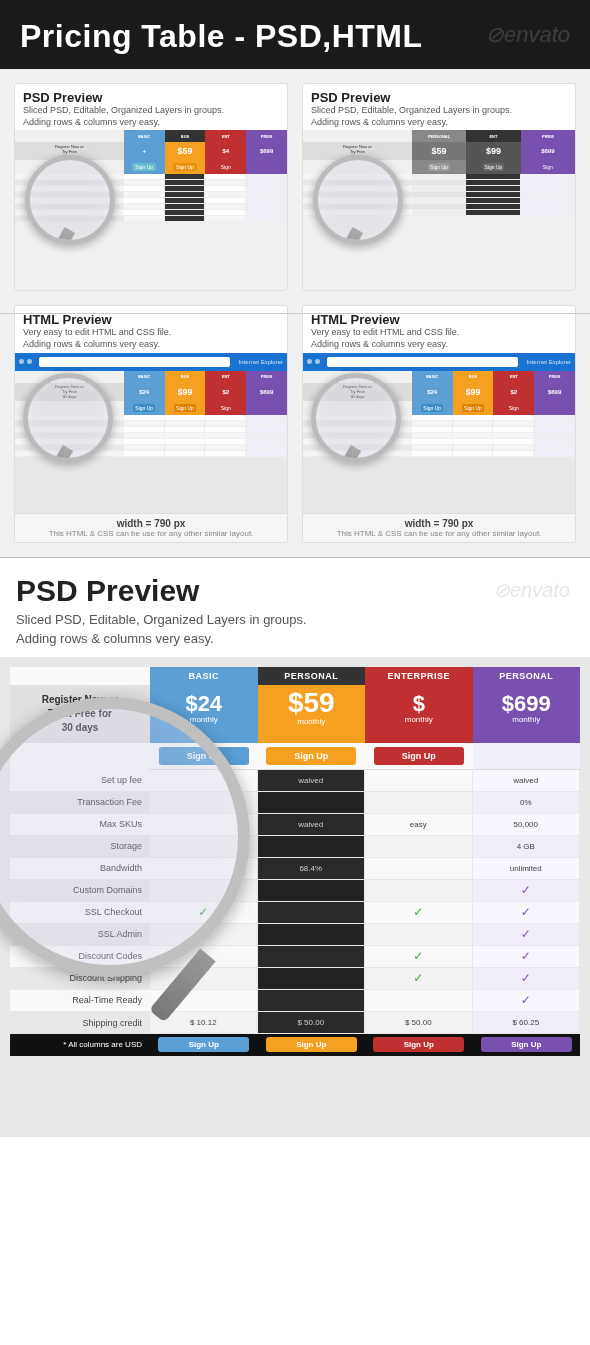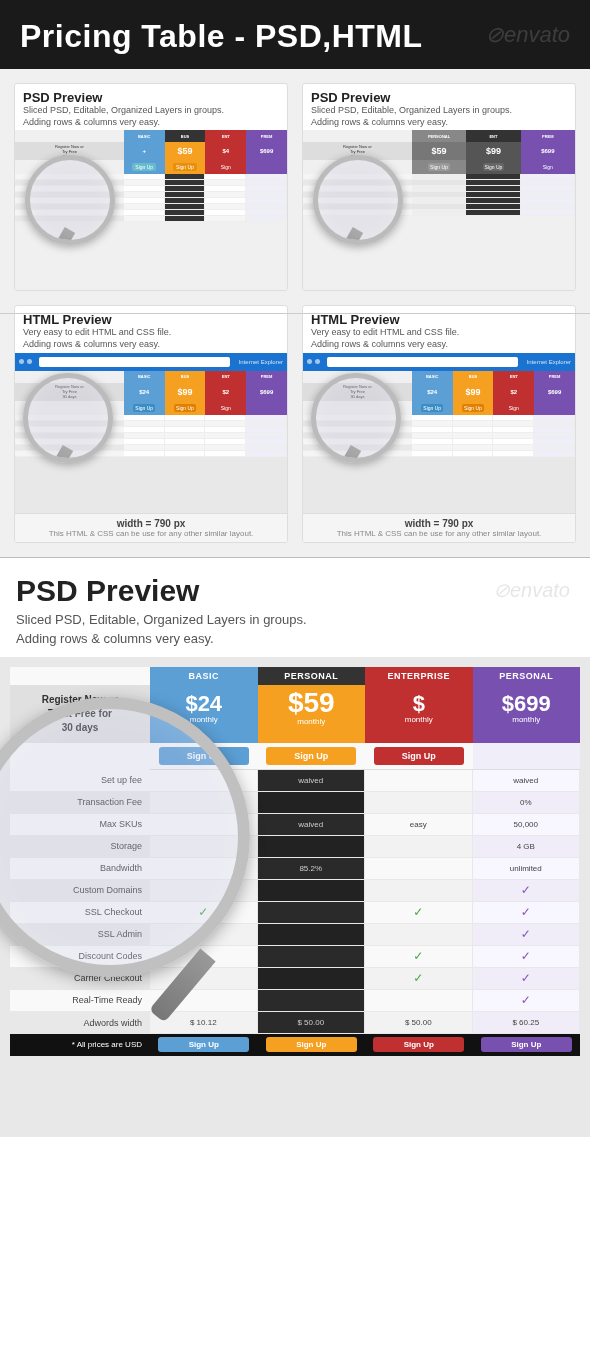--- a/index.html
+++ b/index.html
@@ -923,21 +923,21 @@
         <div class="lpt-row-labels">
           <div class="lpt-row-label">Set up fee</div>
           <div class="lpt-row-label shaded">Transaction Fee</div>
           <div class="lpt-row-label">Max SKUs</div>
           <div class="lpt-row-label shaded">Storage</div>
           <div class="lpt-row-label">Bandwidth</div>
           <div class="lpt-row-label shaded">Custom Domains</div>
           <div class="lpt-row-label">SSL Checkout</div>
           <div class="lpt-row-label shaded">SSL Admin</div>
           <div class="lpt-row-label">Discount Codes</div>
-          <div class="lpt-row-label shaded">Carrier Checkout</div>
+          <div class="lpt-row-label shaded">Discount Shipping</div>
           <div class="lpt-row-label">Real-Time Ready</div>
         </div>
 
         <div class="lpt-data-cols">
 
           <div class="lpt-data-col">
             <div class="lpt-data-cell"></div>
             <div class="lpt-data-cell shaded"></div>
             <div class="lpt-data-cell"></div>
             <div class="lpt-data-cell shaded"></div>
@@ -950,21 +950,21 @@
             <div class="lpt-data-cell"></div>
             <div class="lpt-data-cell shaded"></div>
             <div class="lpt-data-cell"></div>
           </div>
 
           <div class="lpt-data-col">
             <div class="lpt-data-cell col-dark">waived</div>
             <div class="lpt-data-cell col-dark shaded"></div>
             <div class="lpt-data-cell col-dark">waived</div>
             <div class="lpt-data-cell col-dark shaded"></div>
-            <div class="lpt-data-cell col-dark">85.2%</div>
+            <div class="lpt-data-cell col-dark">68.4%</div>
             <div class="lpt-data-cell col-dark shaded"></div>
             <div class="lpt-data-cell col-dark"></div>
             <div class="lpt-data-cell col-dark shaded"></div>
             <div class="lpt-data-cell col-dark"></div>
             <div class="lpt-data-cell col-dark shaded"></div>
             <div class="lpt-data-cell col-dark"></div>
           </div>
 
           <div class="lpt-data-col">
             <div class="lpt-data-cell"></div>
@@ -1008,29 +1008,29 @@
                 <span class="check-purple">✓</span>
               </div>
             <div class="lpt-data-cell" style="background:#f8f6ff;">
                 <span class="check-purple">✓</span>
               </div>
           </div>
         </div>
       </div>
 
       <div class="lpt-adwords-row">
-        <div class="lpt-adwords-label">Adwords width</div>
+        <div class="lpt-adwords-label">Shipping credit</div>
         <div class="lpt-adwords-cell">$ 10.12</div>
         <div class="lpt-adwords-cell col-dark">$ 50.00</div>
         <div class="lpt-adwords-cell">$ 50.00</div>
         <div class="lpt-adwords-cell" style="background:#f0edf8;">$ 60.25</div>
       </div>
 
       <div class="lpt-footer-row">
-        <div class="lpt-footer-note">* All prices are USD</div>
+        <div class="lpt-footer-note">* All columns are USD</div>
         <div class="lpt-footer-cell">
           <button class="footer-signup-btn basic">Sign Up</button>
         </div>
         <div class="lpt-footer-cell">
           <button class="footer-signup-btn business">Sign Up</button>
         </div>
         <div class="lpt-footer-cell">
           <button class="footer-signup-btn enterprise">Sign Up</button>
         </div>
         <div class="lpt-footer-cell">

